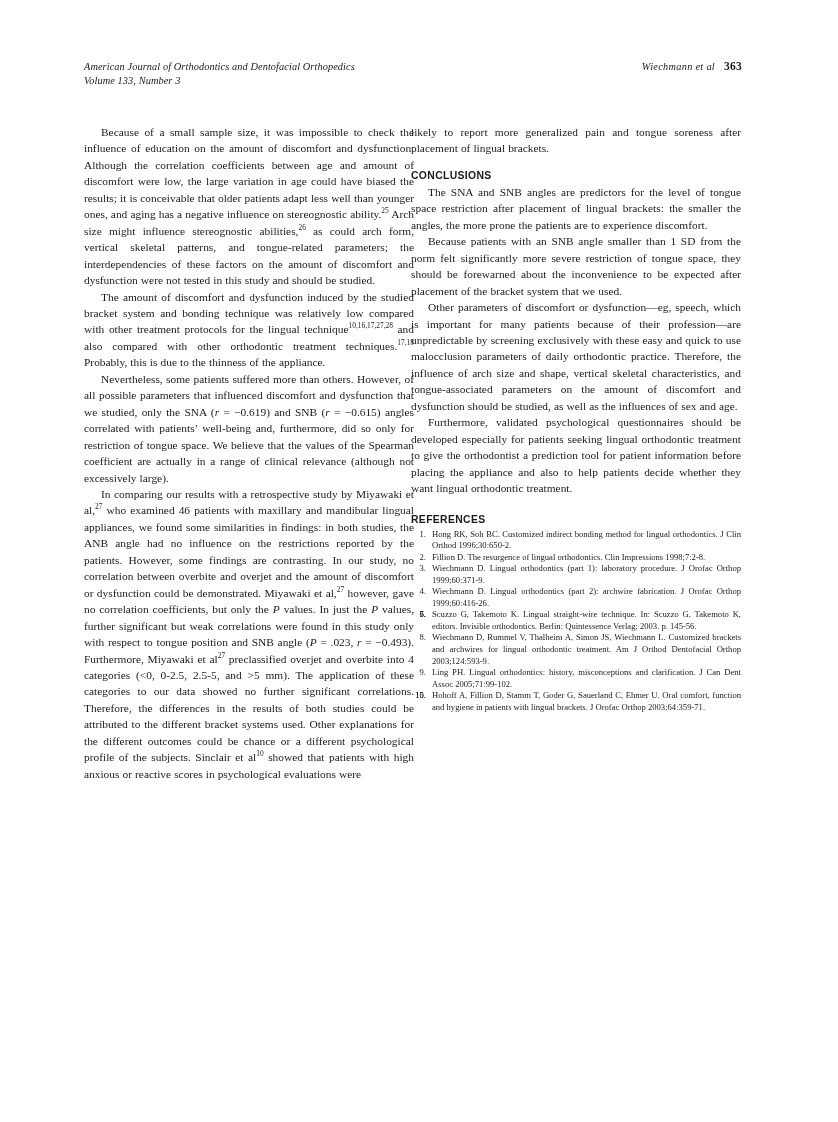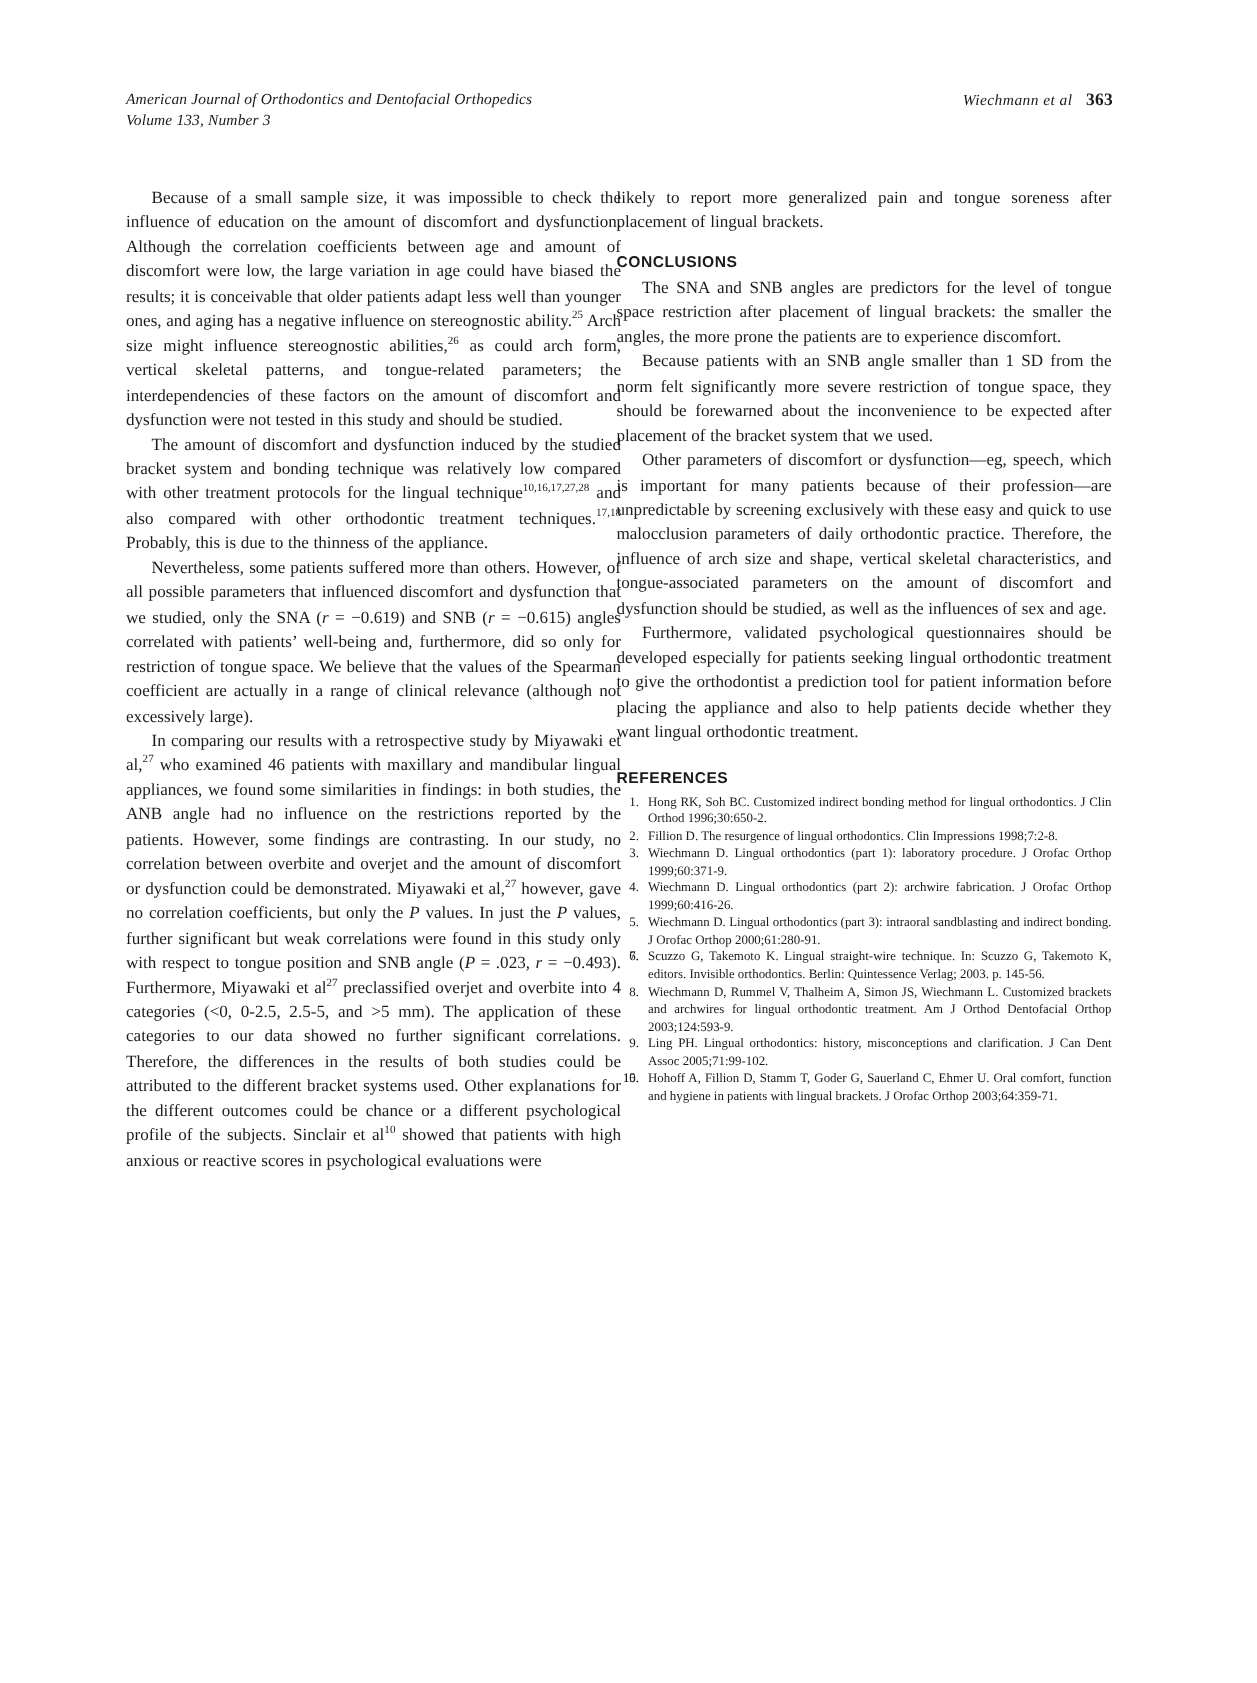--- a/index.html
+++ b/index.html
@@ -165,21 +165,21 @@
       <p class="body">Other parameters of discomfort or dysfunction—eg, speech, which is important for many patients because of their profession—are unpredictable by screening exclusively with these easy and quick to use malocclusion parameters of daily orthodontic practice. Therefore, the influence of arch size and shape, vertical skeletal characteristics, and tongue-associated parameters on the amount of discomfort and dysfunction should be studied, as well as the influences of sex and age.</p>
       <p class="body">Furthermore, validated psychological questionnaires should be developed especially for patients seeking lingual orthodontic treatment to give the orthodontist a prediction tool for patient information before placing the appliance and also to help patients decide whether they want lingual orthodontic treatment.</p>
 
       <h2 class="section refs">REFERENCES</h2>
 
       <ol class="references" id="reference-list">
           <li><span class="num">1</span><span>Hong RK, Soh BC. Customized indirect bonding method for lingual orthodontics. J Clin Orthod 1996;30:650-2.</span></li>
           <li><span class="num">2</span><span>Fillion D. The resurgence of lingual orthodontics. Clin Impressions 1998;7:2-8.</span></li>
           <li><span class="num">3</span><span>Wiechmann D. Lingual orthodontics (part 1): laboratory procedure. J Orofac Orthop 1999;60:371-9.</span></li>
           <li><span class="num">4</span><span>Wiechmann D. Lingual orthodontics (part 2): archwire fabrication. J Orofac Orthop 1999;60:416-26.</span></li>
-          <li><span class="num">5</span><span>Wiechmann D. Lingual orthodontics (part 3): intraoral sandblasting and indirect bonding. J Orofac Orthop 2000;61:280-91.</span></li>
+          <li><span class="num">5</span></li>
           <li><span class="num">6</span></li>
           <li><span class="num">7</span><span>Scuzzo G, Takemoto K. Lingual straight-wire technique. In: Scuzzo G, Takemoto K, editors. Invisible orthodontics. Berlin: Quintessence Verlag; 2003. p. 145-56.</span></li>
           <li><span class="num">8</span><span>Wiechmann D, Rummel V, Thalheim A, Simon JS, Wiechmann L. Customized brackets and archwires for lingual orthodontic treatment. Am J Orthod Dentofacial Orthop 2003;124:593-9.</span></li>
           <li><span class="num">9</span><span>Ling PH. Lingual orthodontics: history, misconceptions and clarification. J Can Dent Assoc 2005;71:99-102.</span></li>
           <li><span class="num">10</span></li>
           <li><span class="num">15</span><span>Hohoff A, Fillion D, Stamm T, Goder G, Sauerland C, Ehmer U. Oral comfort, function and hygiene in patients with lingual brackets. J Orofac Orthop 2003;64:359-71.</span></li>
         </ol>
     </div>
 
   </div>

